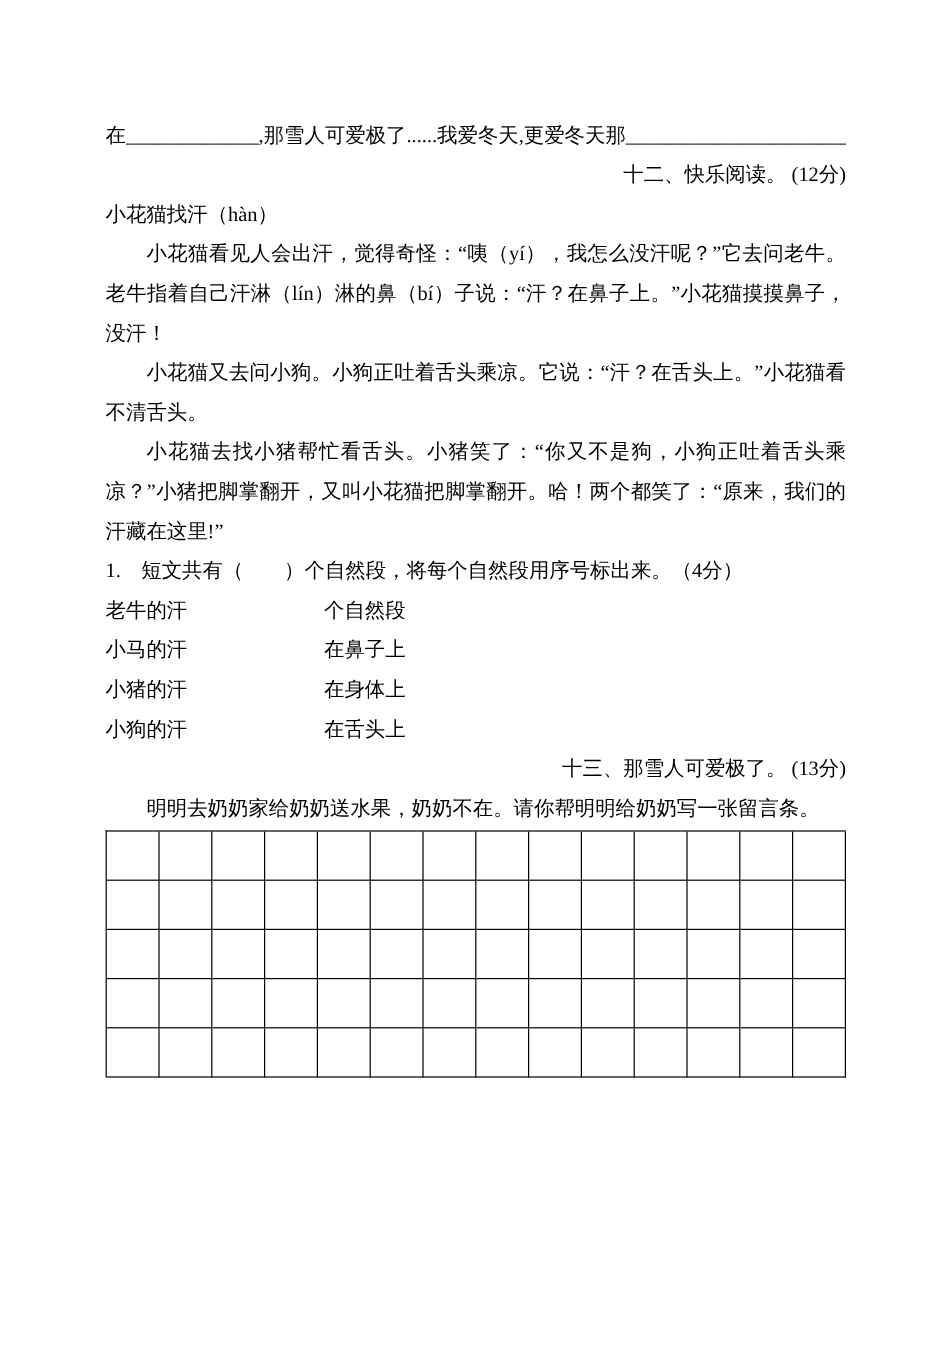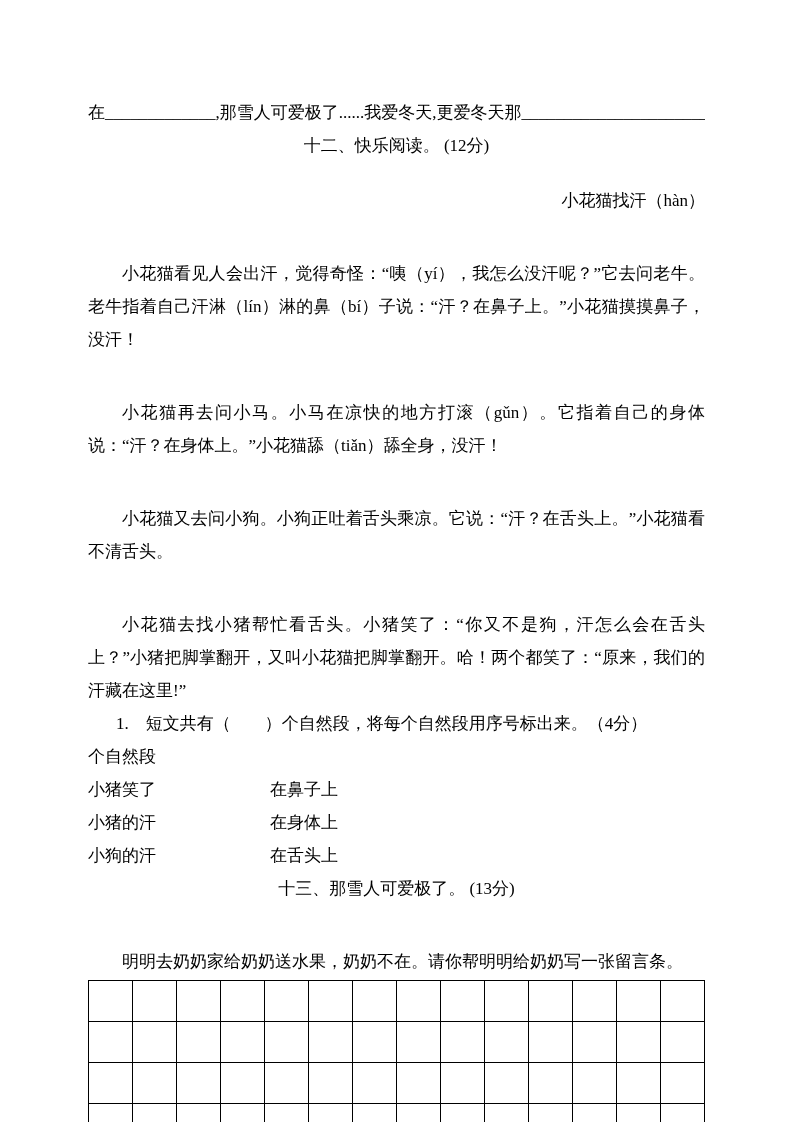--- a/index.html
+++ b/index.html
@@ -9,24 +9,24 @@
     height: 1122px;
     background: #ffffff;
     color: #000000;
     overflow: hidden;
     font-family: "Liberation Serif", "DejaVu Serif", serif;
     font-size: 17px;
   }
   .content { padding: 96px 88px 0 88px; }
   .content p, .content h3 { line-height: 33px; font-weight: normal; font-size: 17px; }
   .fill-line { white-space: nowrap; overflow: hidden; }
-  .section-heading { text-align: center; }
-  .reading-title { text-align: right; margin-top: 22px; }
-  .para { text-indent: 2em; text-align: justify; margin-top: 40px; }
-  .question { text-align: justify; margin-left: 28px; }
+  .section-heading { text-align: right; }
+  .reading-title { text-align: left; }
+  .para { text-indent: 2em; text-align: justify; }
+  .question { text-align: justify; }
   .match-row { display: flex; line-height: 33px; }
   .match-left { width: 182px; }
   .writing-grid {
     display: grid;
     width: 617px;
     margin-top: 2px;
     border-top: 1px solid #000;
     border-left: 1px solid #000;
   }
   .grid-cell {
@@ -41,31 +41,31 @@
 <div class="page">
   <div class="content">
 
     <p class="fill-line">在_____________,那雪人可爱极了......我爱冬天,更爱冬天那______________________。</p>
 
     <p class="section-heading">十二、快乐阅读。 (12分)</p>
 
     <h3 class="reading-title">小花猫找汗（hàn）</h3>
 
     <p class="para">小花猫看见人会出汗，觉得奇怪：“咦（yí），我怎么没汗呢？”它去问老牛。老牛指着自己汗淋（lín）淋的鼻（bí）子说：“汗？在鼻子上。”小花猫摸摸鼻子，没汗！</p>
-    <p class="para">小花猫再去问小马。小马在凉快的地方打滚（gǔn）。它指着自己的身体说：“汗？在身体上。”小花猫舔（tiǎn）舔全身，没汗！</p>
     <p class="para">小花猫又去问小狗。小狗正吐着舌头乘凉。它说：“汗？在舌头上。”小花猫看不清舌头。</p>
-    <p class="para">小花猫去找小猪帮忙看舌头。小猪笑了：“你又不是狗，汗怎么会在舌头上？”小猪把脚掌翻开，又叫小花猫把脚掌翻开。哈！两个都笑了：“原来，我们的汗藏在这里!”</p>
+    <p class="para">小花猫去找小猪帮忙看舌头。小猪笑了：“你又不是狗，小狗正吐着舌头乘凉？”小猪把脚掌翻开，又叫小花猫把脚掌翻开。哈！两个都笑了：“原来，我们的汗藏在这里!”</p>
 
     <p class="question">1.　短文共有（　　）个自然段，将每个自然段用序号标出来。（4分）</p>
 
     <div class="match-row">
+      <span class="match-left">老牛的汗</span>
       <span class="match-right">个自然段</span>
     </div>
     <div class="match-row">
-      <span class="match-left">小猪笑了</span>
+      <span class="match-left">小马的汗</span>
       <span class="match-right">在鼻子上</span>
     </div>
     <div class="match-row">
       <span class="match-left">小猪的汗</span>
       <span class="match-right">在身体上</span>
     </div>
     <div class="match-row">
       <span class="match-left">小狗的汗</span>
       <span class="match-right">在舌头上</span>
     </div>

